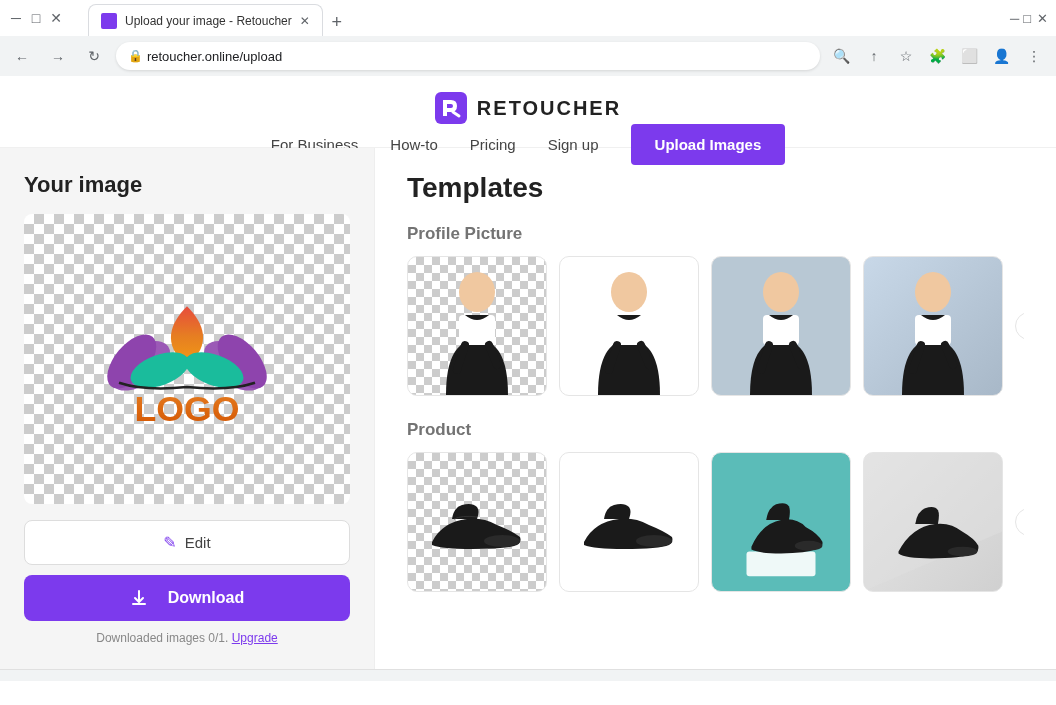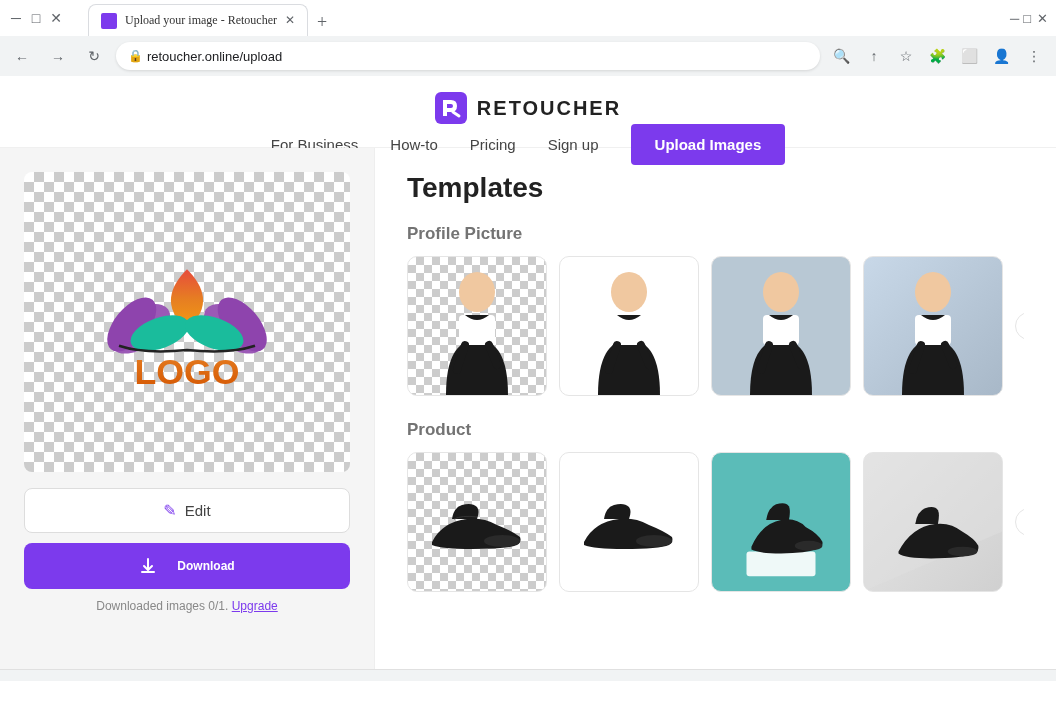--- a/index.html
+++ b/index.html
@@ -1,20 +1,20 @@
 <!DOCTYPE html>
 <html><head>
   <meta charset="utf-8">
   <style>
     * { margin: 0; padding: 0; box-sizing: border-box; }
     body { font-family: -apple-system, BlinkMacSystemFont, 'Segoe UI', sans-serif; background: #fff; width: 1056px; height: 705px; overflow: hidden; }
     .browser-title-bar { display: flex; align-items: center; height: 36px; padding: 0 8px; gap: 8px; }
     .browser-controls { display: flex; gap: 4px; align-items: center; }
     .browser-control-btn { width: 16px; height: 16px; border: none; background: none; cursor: pointer; display: flex; align-items: center; justify-content: center; color: #5f6368; font-size: 14px; }
-    .tab-bar { display: flex; align-items: flex-end; height: 36px; padding: 0 8px; font-family: Liberation Serif, serif; }
+    .tab-bar { display: flex; align-items: flex-end; height: 36px; padding: 0 8px; }
     .browser-tab { display: flex; align-items: center; background: #fff; border-radius: 8px 8px 0 0; padding: 0 12px; height: 32px; gap: 8px; min-width: 200px; border: 1px solid #dadce0; border-bottom: none; }
     .tab-favicon { width: 16px; height: 16px; background: #7c3aed; border-radius: 2px; }
     .tab-title { font-size: 12px; color: #333; flex: 1; overflow: hidden; text-overflow: ellipsis; white-space: nowrap; }
     .tab-close { color: #5f6368; font-size: 12px; cursor: pointer; }
     .new-tab-btn { width: 28px; height: 28px; display: flex; align-items: center; justify-content: center; color: #5f6368; cursor: pointer; font-size: 18px; }
     .address-bar-row { display: flex; align-items: center; height: 40px; padding: 4px 8px; gap: 8px; background: #f1f3f4; }
     .nav-btn { width: 28px; height: 28px; display: flex; align-items: center; justify-content: center; color: #5f6368; cursor: pointer; font-size: 14px; border-radius: 50%; }
     .address-input { flex: 1; height: 28px; border: none; background: #fff; border-radius: 14px; padding: 0 12px; font-size: 13px; color: #202124; display: flex; align-items: center; box-shadow: 0 1px 3px rgba(0,0,0,0.12); }
     .address-lock { color: #5f6368; font-size: 12px; margin-right: 4px; }
     .address-text { font-size: 13px; color: #202124; }
@@ -34,21 +34,21 @@
 
     
     .main-content { display: flex; flex: 1; overflow: hidden; }
 
     
     .left-panel { width: 375px; min-width: 375px; background: #f5f5f5; padding: 24px; display: flex; flex-direction: column; gap: 16px; border-right: 1px solid #eee; }
     .panel-title { font-size: 22px; font-weight: 600; color: #222; }
     .image-preview { background: repeating-conic-gradient(#ccc 0% 25%, #fff 0% 50%) 0 0 / 20px 20px; border-radius: 8px; flex: 1; min-height: 200px; max-height: 300px; display: flex; align-items: center; justify-content: center; overflow: hidden; }
     .action-buttons { display: flex; flex-direction: column; gap: 10px; }
     .edit-btn { background: #fff; border: 1px solid #ddd; border-radius: 8px; padding: 12px; font-size: 15px; color: #444; cursor: pointer; display: flex; align-items: center; justify-content: center; gap: 8px; }
-    .download-btn { background: #7c3aed; color: #fff; border: none; border-radius: 8px; padding: 14px; font-size: 12px; font-weight: 600; cursor: pointer; display: flex; align-items: center; justify-content: center; gap: 20px; }
+    .download-btn { background: #7c3aed; color: #fff; border: none; border-radius: 8px; padding: 14px; font-size: 16px; font-weight: 600; cursor: pointer; display: flex; align-items: center; justify-content: center; gap: 20px; }
     .download-info { font-size: 12px; color: #888; text-align: center; }
     .upgrade-link { color: #7c3aed; text-decoration: underline; cursor: pointer; }
 
     
     .right-panel { flex: 1; padding: 24px 32px; overflow-y: auto; }
     .templates-title { font-size: 28px; font-weight: 700; color: #222; margin-bottom: 20px; }
     .section-title { font-size: 17px; font-weight: 600; color: #737373; margin-bottom: 12px; }
     .template-grid { display: flex; gap: 12px; margin-bottom: 24px; overflow: hidden; }
     .template-card { width: 140px; min-width: 140px; height: 140px; border-radius: 10px; border: 1px solid #e5e5e5; overflow: hidden; cursor: pointer; position: relative; }
     .template-card.transparent-bg { background: repeating-conic-gradient(#ccc 0% 25%, #fff 0% 50%) 0 0 / 16px 16px; }
@@ -139,20 +139,21 @@
       <a class="nav-link">How-to</a>
       <a class="nav-link">Pricing</a>
       <a class="nav-link">Sign up</a>
       <button class="upload-btn">Upload Images</button>
     </div>
   </nav>
 
   <div class="main-content">
 
     <div class="left-panel">
+      <h2 class="panel-title">Your image</h2>
 
       <div class="image-preview">
 
         <div class="logo-svg-wrapper">
           <svg width="220" height="200" viewBox="0 0 220 200">
 
             <ellipse cx="55" cy="110" rx="40" ry="22" fill="#9b59b6" transform="rotate(-35, 55, 110)"></ellipse>
             <ellipse cx="45" cy="105" rx="38" ry="20" fill="#8e44ad" transform="rotate(-50, 45, 105)"></ellipse>
 
             <ellipse cx="165" cy="110" rx="40" ry="22" fill="#9b59b6" transform="rotate(35, 165, 110)"></ellipse>

